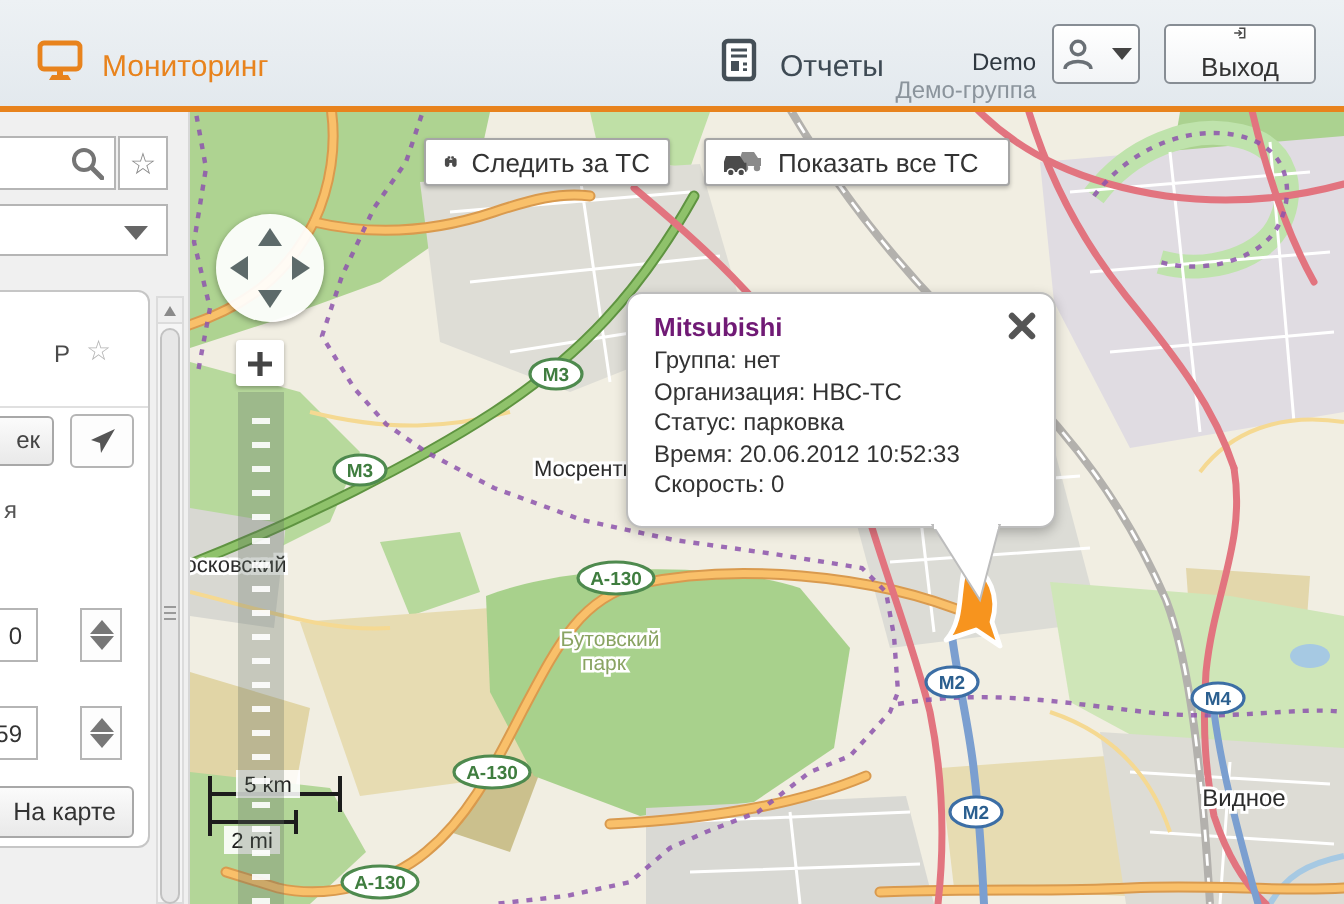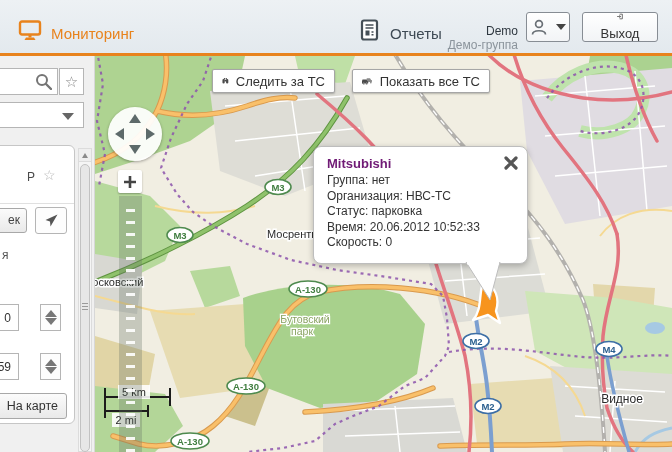--- a/index.html
+++ b/index.html
@@ -277,21 +277,21 @@
   <div class="map-btn" style="left:117px; top:13px; width:123px;">
     <svg width="15" height="14" viewBox="0 0 15 14">
       <rect x="1" y="2.5" width="5" height="10" rx="2.4" fill="#4a4a4a"></rect>
       <rect x="9" y="2.5" width="5" height="10" rx="2.4" fill="#4a4a4a"></rect>
       <rect x="5.5" y="4.5" width="4" height="3.5" fill="#4a4a4a"></rect>
       <rect x="4" y="0.5" width="3" height="3" rx="1" fill="#4a4a4a"></rect>
       <rect x="8" y="0.5" width="3" height="3" rx="1" fill="#4a4a4a"></rect>
     </svg>
     <span>Следить за ТС</span>
   </div>
-  <div class="map-btn" style="left:257px; top:13px; width:138px;">
+  <div class="map-btn" style="left:257px; top:13px; width:153px;">
     <svg width="20" height="14" viewBox="0 0 20 14">
       <path d="M9,2 h6 l2,3 h1.5 v4 h-11 v-4 h0.5 Z" fill="#8a8a8a"></path>
       <circle cx="10.5" cy="10" r="1.6" fill="#8a8a8a"></circle>
         <circle cx="16.5" cy="10" r="1.6" fill="#8a8a8a"></circle>
       <path d="M1,4 h7 l2.2,3.4 h1 v4.6 h-12 v-4.6 h0.6 Z" fill="#4a4a4a"></path>
       <circle cx="3.4" cy="12.2" r="1.7" fill="#4a4a4a" stroke="#fff" stroke-width="0.8"></circle>
       <circle cx="8.6" cy="12.2" r="1.7" fill="#4a4a4a" stroke="#fff" stroke-width="0.8"></circle>
     </svg>
     <span>Показать все ТС</span>
   </div>

